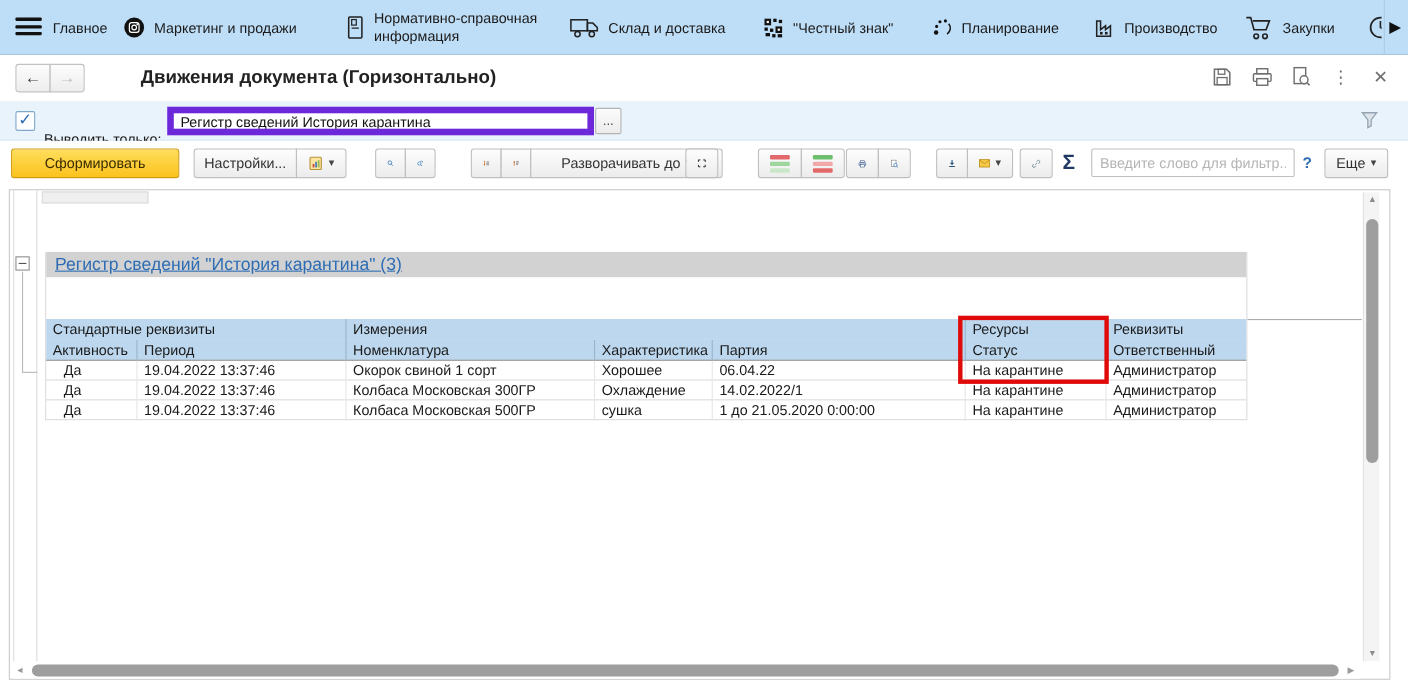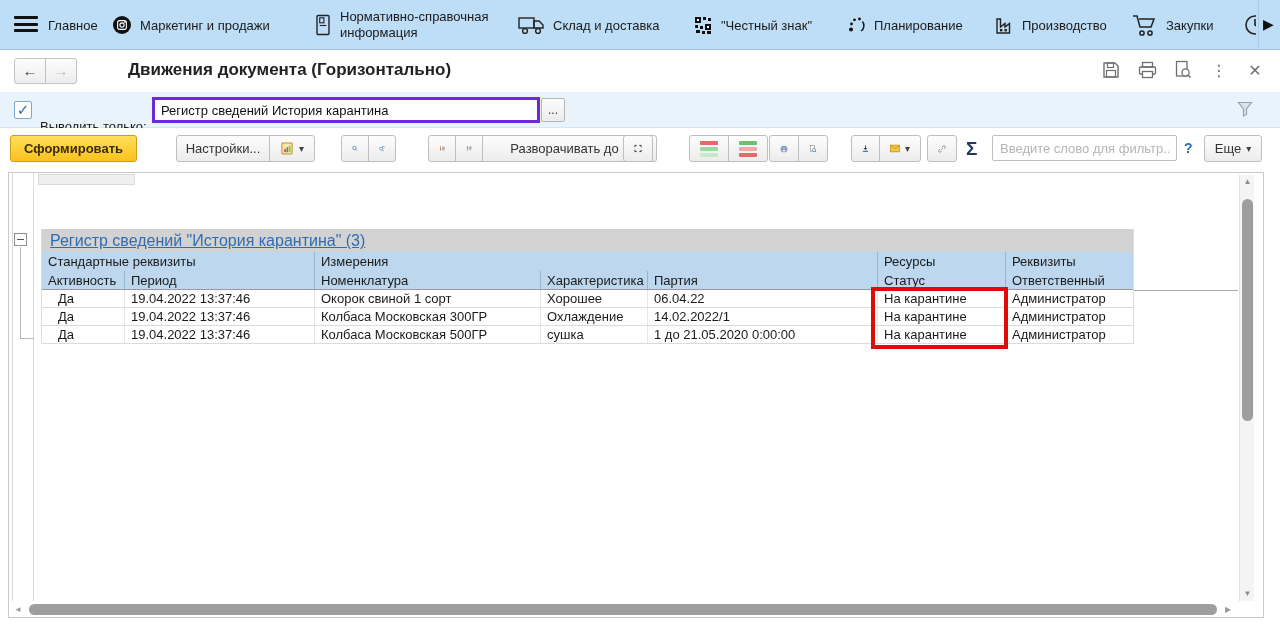--- a/index.html
+++ b/index.html
@@ -33,35 +33,35 @@
            color:#6f6f6f; cursor:pointer; }
   .wicon.txt { font-size:16px; }
 
   
   .filterbar { position:absolute; left:0; top:92px; width:1280px; height:36px; background:#E9F3FB;
                border-bottom:1px solid #D6E6F2; }
   .chk { position:absolute; left:14px; top:9px; width:18px; height:18px; background:#fff;
          border:1px solid #7FA8CC; border-radius:2px; color:#2D6DB5; font-size:15px; font-weight:bold;
          line-height:16px; text-align:center; cursor:pointer; }
   .flabel { position:absolute; left:40px; top:27px; font-size:13px; }
-  .finput { position:absolute; left:152px; top:5px; width:388px; height:26px; border:3px solid #6d28d9;
+  .finput { position:absolute; left:152px; top:5px; width:388px; height:26px; border:6px solid #6d28d9;
             background:#fff; font-size:13px; padding:0 6px; font-family:inherit; color:#111; }
   .fdots { position:absolute; left:541px; top:6px; width:24px; height:24px;
            background:linear-gradient(#fcfcfc,#ececec); border:1px solid #b5b5b5; border-radius:2px;
            font-size:12px; color:#444; line-height:18px; cursor:pointer; }
   .funnel { position:absolute; left:1236px; top:8px; cursor:pointer; }
 
   
   .toolbar { position:absolute; left:0; top:128px; width:1280px; height:44px; background:#fff; }
   .toolbar .abs { position:absolute; top:7px; }
   .btn { height:27px; background:linear-gradient(#fdfdfd,#ececec); border:1px solid #bfbfbf;
          border-radius:3px; font-size:13px; color:#333; padding:0 10px; cursor:pointer;
          font-family:inherit; display:inline-flex; align-items:center; justify-content:center; gap:5px; }
   .btn.yellow { background:linear-gradient(#ffde5c,#fbc21c); border:1px solid #d19d15;
-                color:#3a2b00; font-weight:bold; width:127px; }
+                color:#3a2b00; font-weight:normal; width:153px; }
   .group { display:flex; }
   .group .btn { border-radius:0; margin-left:-1px; }
   .group .btn:first-child { border-radius:3px 0 0 3px; margin-left:16px; }
   .group .btn:last-child { border-radius:0 3px 3px 0; }
   .dd { font-size:10px; color:#444; }
   .sigma { font-size:19px; font-weight:bold; color:#1F3864; }
   .tfilter { width:185px; height:26px; border:1px solid #c0c0c0; border-radius:2px; font-size:13px;
              padding:0 7px; font-family:inherit; color:#333; }
   .tfilter::placeholder { color:#b5b5b5; }
   .qmark { font-size:14px; font-weight:bold; color:#2D6DB5; cursor:pointer; }
@@ -80,21 +80,21 @@
   .collapse i { position:absolute; left:2px; top:5px; width:7px; height:1px; background:#555; }
   .bracketv { position:absolute; left:11px; top:74px; width:1px; height:92px; background:#b9b9b9; }
   .bracketh { position:absolute; left:11px; top:165px; width:14px; height:1px; background:#b9b9b9; }
 
   .rtitle { position:absolute; left:32px; top:14px; font-size:21px; color:#00A551; white-space:nowrap; }
 
   .table { position:absolute; left:32px; top:56px; width:1093px;
            border-left:1px solid #DDDDDD; border-right:1px solid #DDDDDD; font-size:13px; }
   .linkrow { height:23px; background:#D2D2D2; line-height:23px; padding-left:8px; }
   .linkrow a { color:#2E6DB4; text-decoration:underline; font-size:16px; cursor:pointer; }
-  .tgroup { display:grid; grid-template-columns:272px 563px 128px 130px; background:#BCD7EE; height:19px; }
+  .tgroup { display:grid; grid-template-columns:272px 563px 128px 130px; background:#BCD7EE; height:19px;margin-top:38px; }
   .tgroup div { line-height:19px; padding-left:6px; border-left:1px solid #98B5CC; overflow:hidden; white-space:nowrap; }
   .tgroup div:first-child { border-left:none; }
   .thead { display:grid; grid-template-columns:82px 190px 226px 107px 230px 128px 130px;
            background:#BCD7EE; height:19px; border-bottom:1px solid #9a9a9a; }
   .thead div { line-height:19px; padding-left:6px; border-left:1px solid #98B5CC; overflow:hidden; white-space:nowrap; }
   .thead div:first-child { border-left:none; }
   .trow { display:grid; grid-template-columns:82px 190px 226px 107px 230px 128px 130px;
           height:18px; border-bottom:1px solid #DBDBDB; }
   .trow .tcell { line-height:17px; padding-left:6px; border-left:1px solid #E6E6E6; overflow:hidden; white-space:nowrap; }
   .trow .tcell:first-child { border-left:none; padding-left:16px; }

